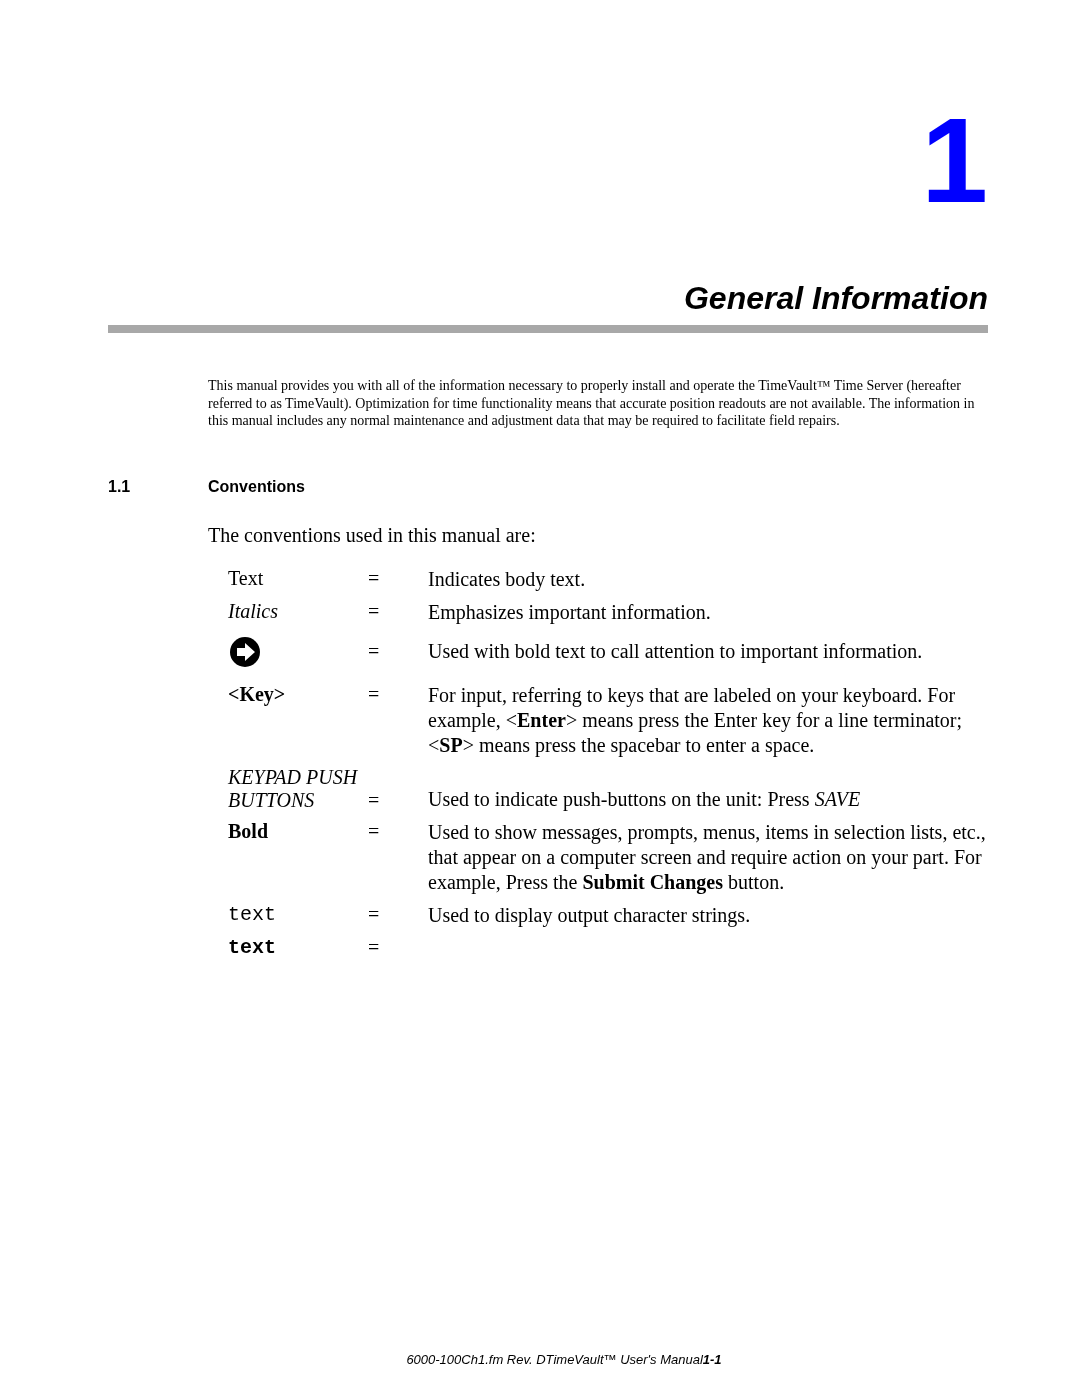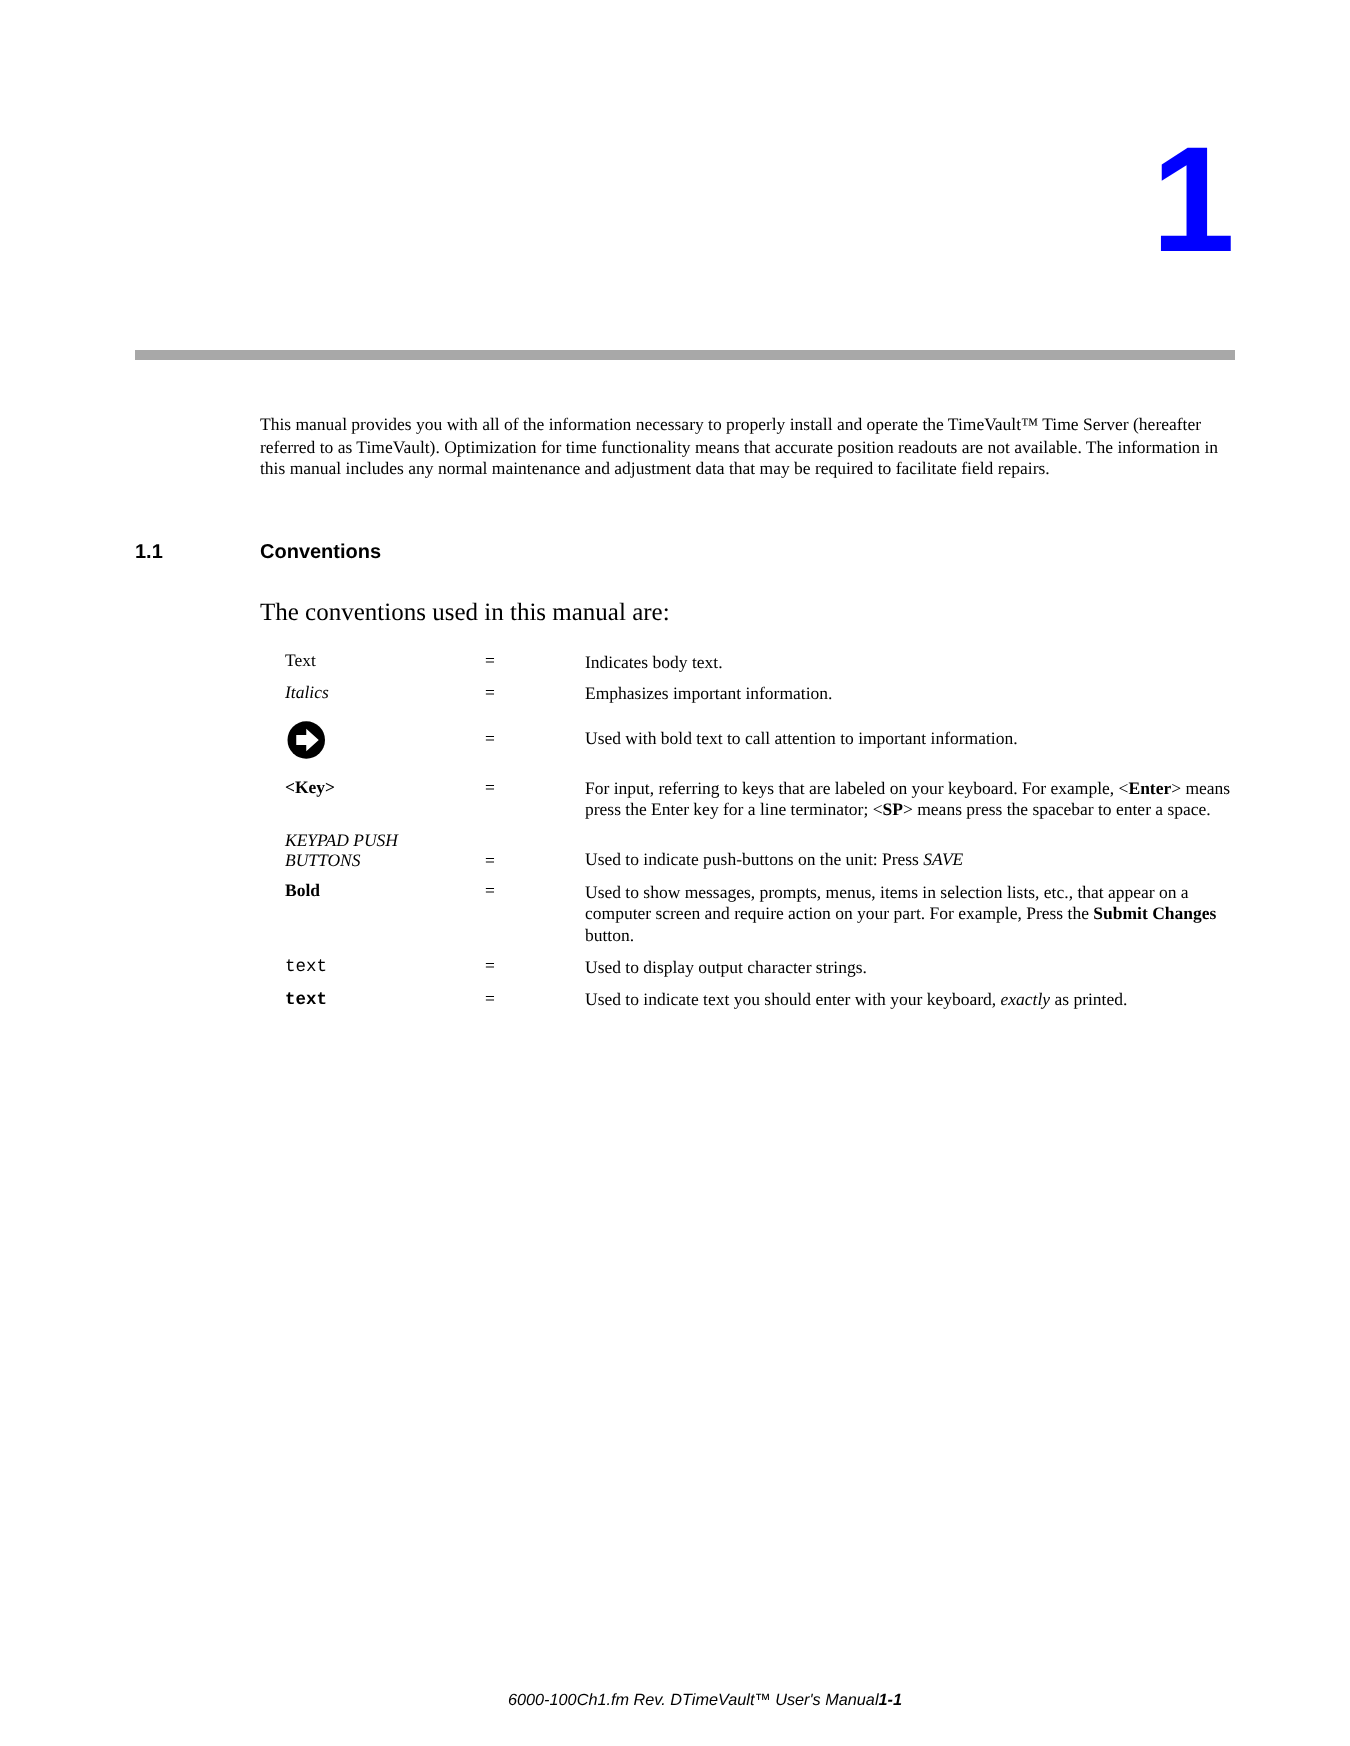--- a/index.html
+++ b/index.html
@@ -64,24 +64,23 @@
   }
   .body-text {
     margin-left: 100px;
     font-size: 20px;
     margin-bottom: 20px;
     margin-top: 12px;
   }
   .conv-row {
     display: flex;
     margin-left: 120px;
-    font-size: 14px;
+    font-size: 20px;
     margin-bottom: 8px;
     align-items: flex-start;
-    gap: 20px;
   }
   .conv-label {
     width: 140px;
     flex-shrink: 0;
   }
   .conv-eq {
     width: 60px;
     flex-shrink: 0;
   }
   .conv-desc {
@@ -105,20 +104,21 @@
   }
   .footer .right { font-weight: bold; }
 </style>
 </head>
 <body>
 
 <div class="page">
 
   <div class="chapter-number">1</div>
 
+  <div class="chapter-title">General Information</div>
   <div class="title-rule"></div>
 
   <div class="intro-text">This manual provides you with all of the information necessary to properly install and operate the TimeVault™ Time Server (hereafter referred to as TimeVault).  Optimization for time functionality means that accurate position readouts are not available.  The information in this manual includes any normal maintenance and adjustment data that may be required to facilitate field repairs.</div>
 
   <div class="section-row">
     <div class="section-num">1.1</div>
     <div class="section-title">Conventions</div>
   </div>
 
   <div class="body-text">The conventions used in this manual are:</div>
@@ -179,23 +179,20 @@
 
   <div class="conv-row">
     <div class="conv-label mono">text</div>
     <div class="conv-eq">=</div>
     <div class="conv-desc">Used to display output character strings.</div>
   </div>
 
   <div class="conv-row">
     <div class="conv-label mono bold">text</div>
     <div class="conv-eq">=</div>
-    <div class="conv-desc">
-      <span>Used to indicate text you should enter with your keyboard, </span><span class="italic">exactly</span><span> as printed.</span>
-    </div>
   </div>
 
 </div>
 
 <div class="footer">
   <div>6000-100Ch1.fm  Rev. D</div>
   <div>TimeVault™ User's Manual</div>
   <div class="right">1-1</div>
 </div>
 

